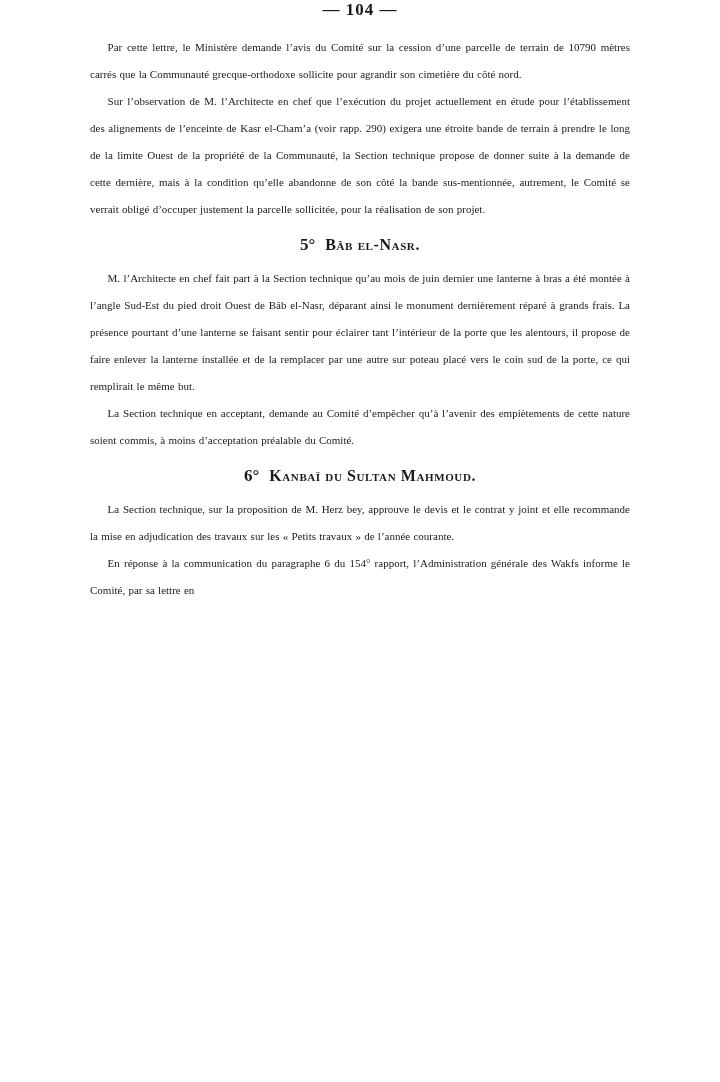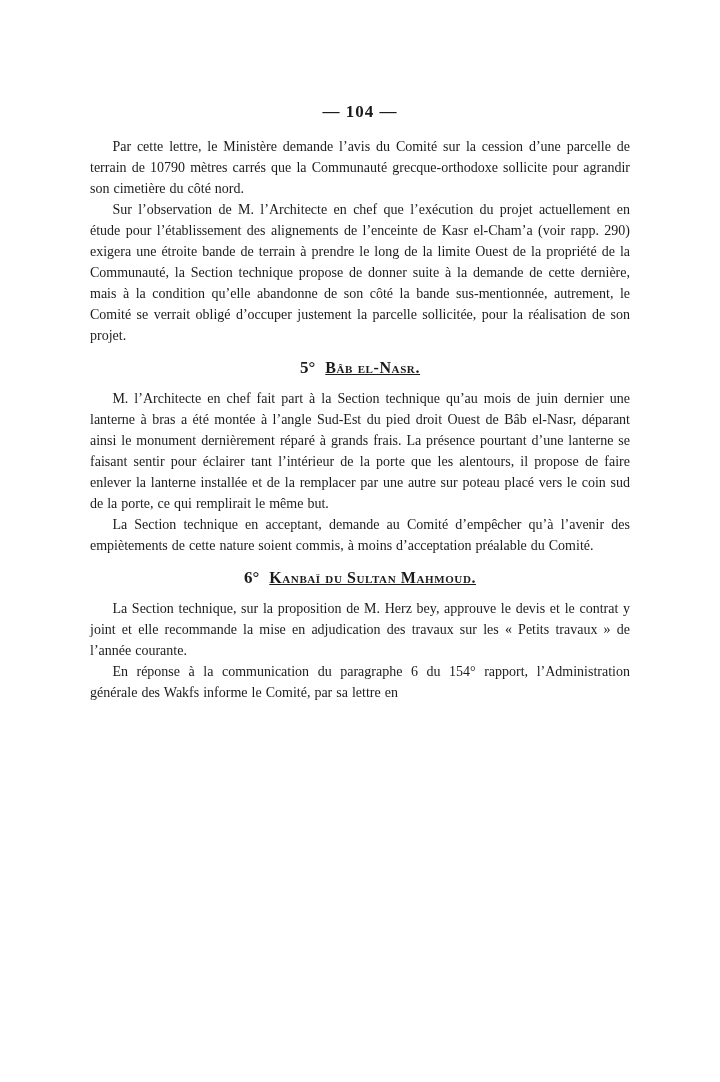--- a/index.html
+++ b/index.html
@@ -12,53 +12,51 @@
     width: 720px;
     height: 1082px;
     margin: 0 auto;
     background: #ffffff;
     overflow: hidden;
     font-family: "Liberation Serif", "DejaVu Serif", serif;
     color: #1b1b1b;
   }
   .content {
     width: 540px;
-    margin: 16px auto;
-    padding-top: 86px;
+    margin: 0 auto;
   }
   .page-number {
     text-align: center;
     font-weight: bold;
     font-size: 17px;
     letter-spacing: 1px;
     margin-bottom: 14px;
   }
   p.para {
     margin: 0;
     text-align: justify;
     text-indent: 1.6em;
-    font-size: 14px;
-    line-height: 21px;
+    font-size: 11px;
+    line-height: 27px;
     word-spacing: 0.5px;
   }
   h2.heading {
     margin: 11px 0 9px 0;
     text-align: center;
     font-weight: bold;
     font-size: 16px;
     line-height: 22px;
   }
   h2.heading .sec-num {
     font-size: 17px;
     margin-right: 6px;
   }
   h2.heading .sec-title {
     font-variant: small-caps;
     letter-spacing: 0.6px;
-    text-decoration: underline;
   }
 </style>
 </head>
 <body>
 
 <div class="page">
   <div class="content">
 
     <div class="page-number">— 104 —</div>
 

